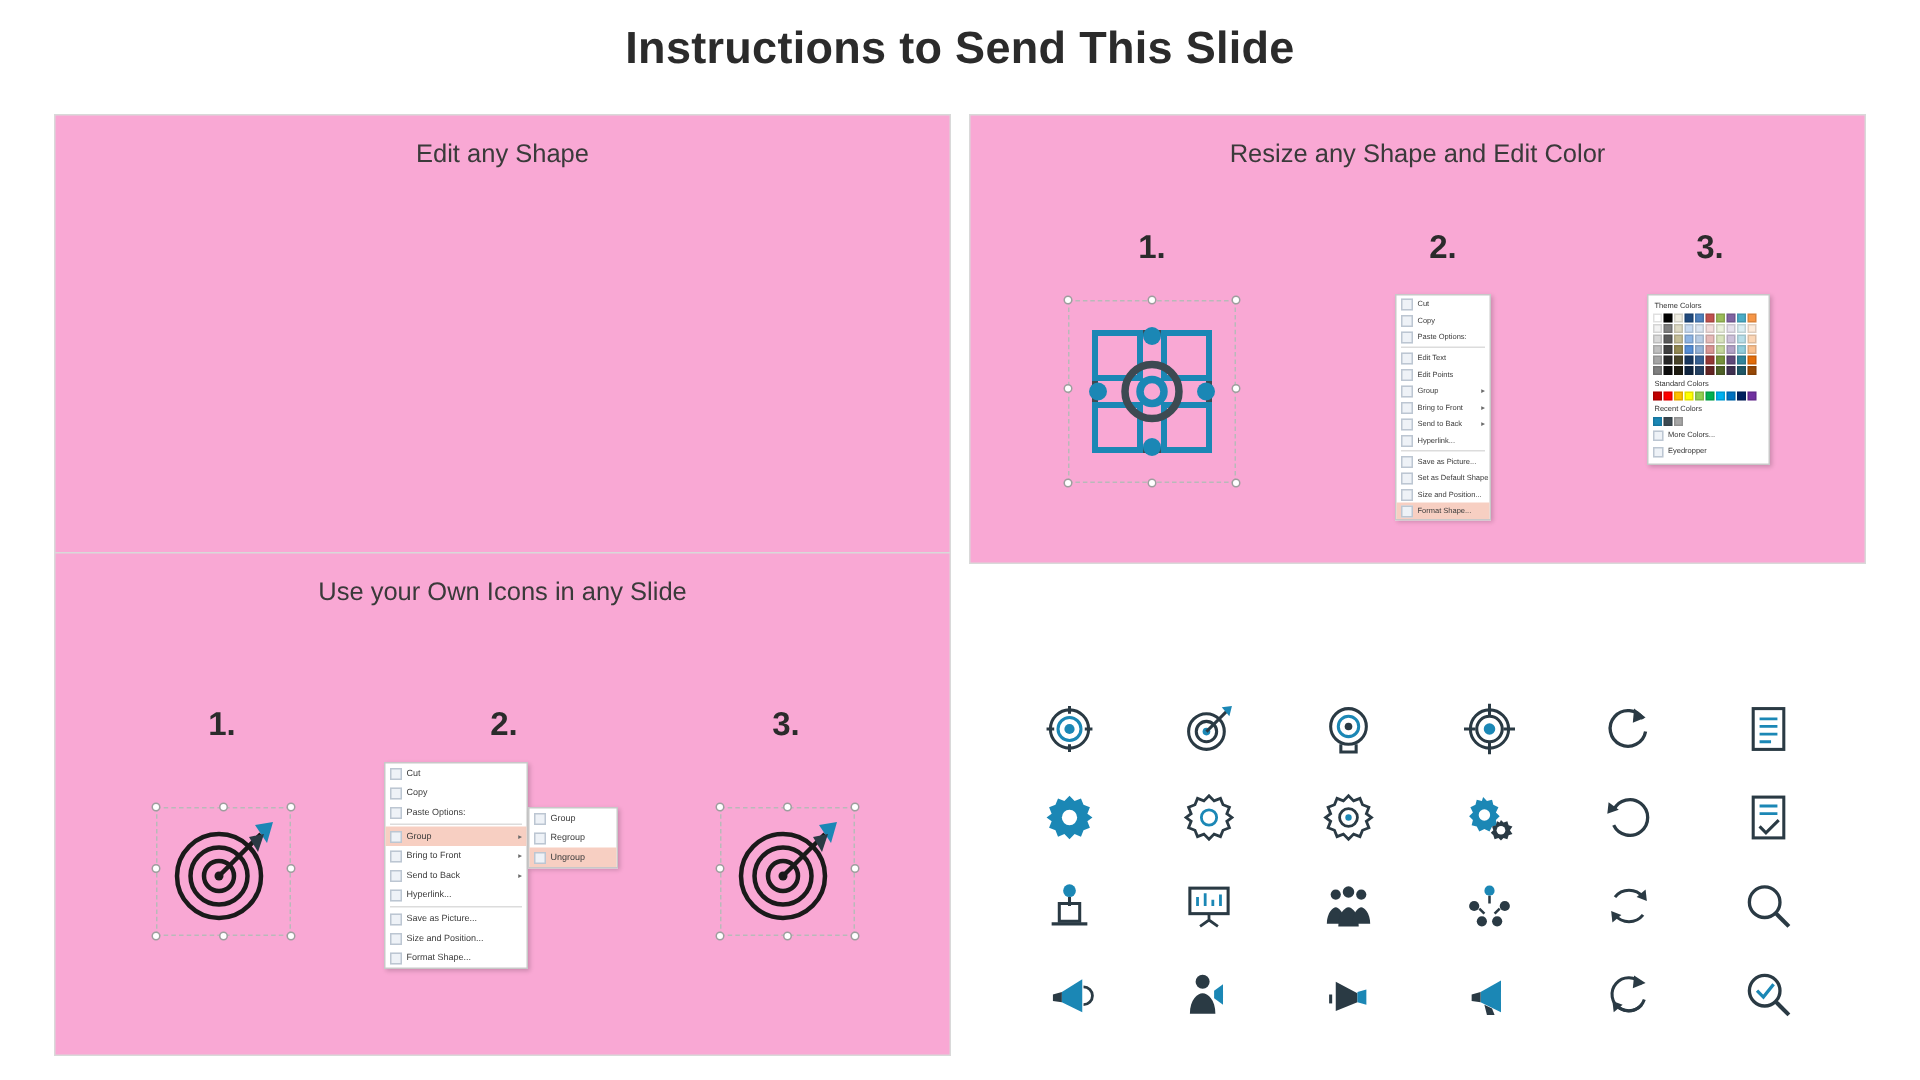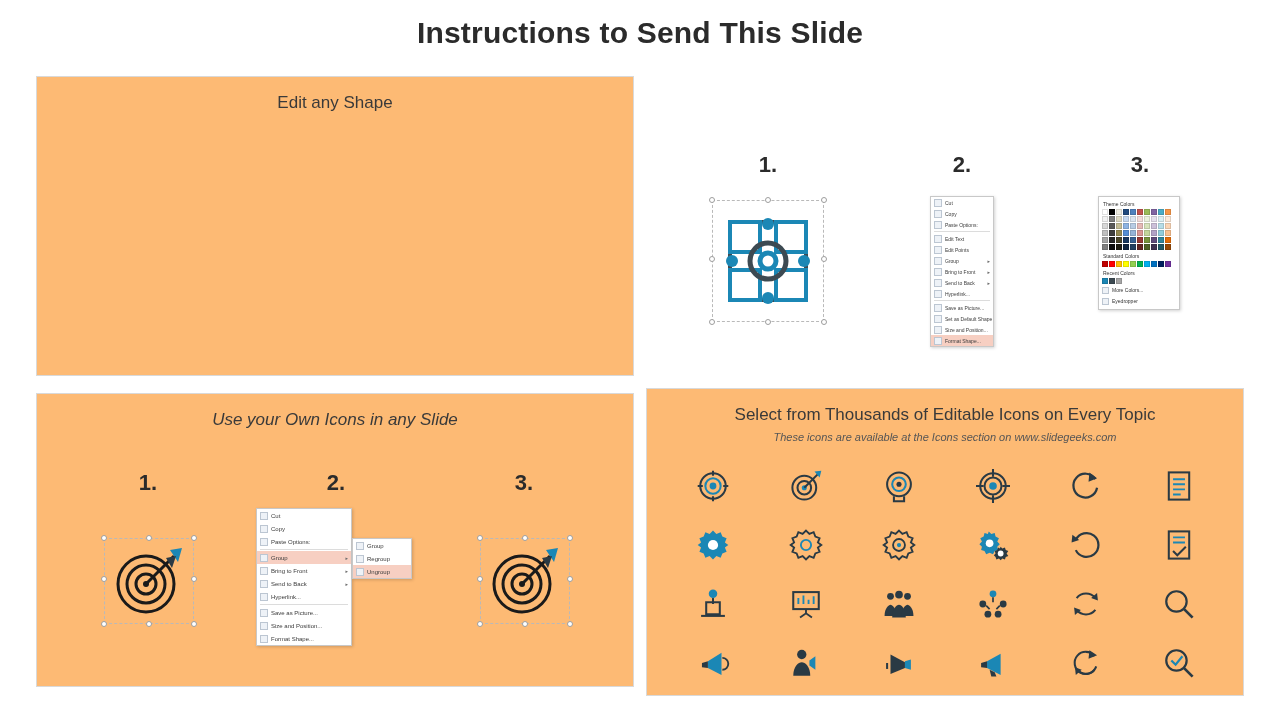--- a/index.html
+++ b/index.html
@@ -27,26 +27,26 @@
     width: 1280px;
     text-align: center;
     font-size: 30px;
     font-weight: bold;
     color: #2b2b2b;
     letter-spacing: 0.2px;
   }
   .panel {
     position: absolute;
     border: 1px solid #d9d9d9;
-    background: #fdba74;
+    background: #f9a8d4;
     box-sizing: border-box;
   }
   #panel-edit-shape { left: 36px;  top: 76px;  width: 598px; height: 300px; }
   #panel-resize     { left: 646px; top: 76px;  width: 598px; height: 300px; }
-  #panel-own-icons  { left: 36px;  top: 393px; width: 598px; height: 294px; font-style: italic; }
+  #panel-own-icons  { left: 36px;  top: 368px; width: 598px; height: 336px; }
   #panel-select     { left: 646px; top: 388px; width: 598px; height: 308px; }
 
   .panel-title {
     text-align: center;
     font-size: 17px;
     color: #3a3a3a;
     margin-top: 16px;
   }
   .panel-subtitle {
     text-align: center;
@@ -184,20 +184,23 @@
 <body>
 
 <div class="slide">
 
   <div class="slide-title">Instructions to Send This Slide</div>
 
   <div class="panel" id="panel-edit-shape">
     <div class="panel-title">Edit any Shape</div>
   </div>
 
+  <div class="panel" id="panel-resize">
+    <div class="panel-title">Resize any Shape and Edit Color</div>
+  </div>
 
   <div class="step-number" style="left:748px; top:152px;">1.</div>
   <div class="step-number" style="left:942px; top:152px;">2.</div>
   <div class="step-number" style="left:1120px; top:152px;">3.</div>
 
   <div class="fig" style="left:712px; top:200px; width:112px; height:122px;">
     <div class="sel-box" style="left:0; top:0; width:112px; height:122px;"></div>
     <div class="handle" style="left:-3px; top:-3px;"></div>
     <div class="handle" style="left:53px; top:-3px;"></div>
     <div class="handle" style="left:109px; top:-3px;"></div>
@@ -491,24 +494,20 @@
       <circle cx="34" cy="40" r="28" fill="none" stroke="#1a1a1a" stroke-width="3"></circle>
       <circle cx="34" cy="40" r="19" fill="none" stroke="#1a1a1a" stroke-width="3"></circle>
       <circle cx="34" cy="40" r="10" fill="none" stroke="#1a1a1a" stroke-width="3"></circle>
       <circle cx="34" cy="40" r="3" fill="#1a1a1a"></circle>
       <path d="M34 40 L62 12" stroke="#1a1a1a" stroke-width="3"></path>
       <path d="M58 6 L70 4 L66 18 Z" fill="#1b87b5"></path>
       <path d="M54 14 L64 12 L60 24 Z" fill="#2a3a44"></path>
     </svg>
   </div>
 
-  <div class="panel" id="panel-select">
-    <div class="panel-title">Select from Thousands of Editable Icons on Every Topic</div>
-    <div class="panel-subtitle">These icons are available at the Icons section on www.slidegeeks.com</div>
-  </div>
 
   <div class="icon-grid">
 
     <svg class="grid-icon" viewBox="0 0 40 40">
       <circle cx="20" cy="20" r="15" fill="none" stroke="#2a3a44" stroke-width="2.4"></circle>
       <circle cx="20" cy="20" r="9" fill="none" stroke="#1b87b5" stroke-width="2.4"></circle>
       <circle cx="20" cy="20" r="4" fill="#1b87b5"></circle>
       <path d="M20 2 L20 8 M20 32 L20 38 M2 20 L8 20 M32 20 L38 20" stroke="#2a3a44" stroke-width="2.4"></path>
     </svg>
     <svg class="grid-icon" viewBox="0 0 40 40">

